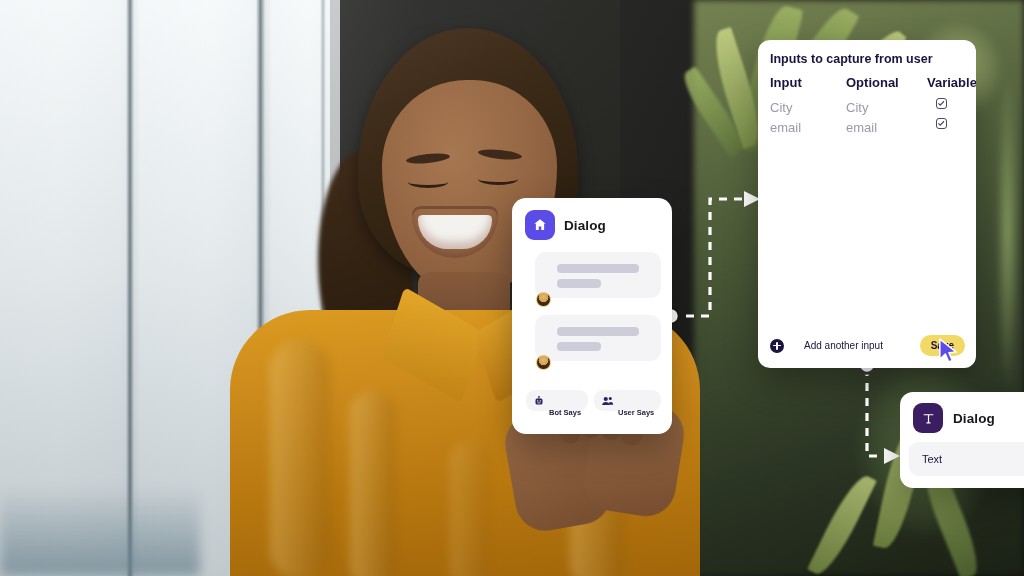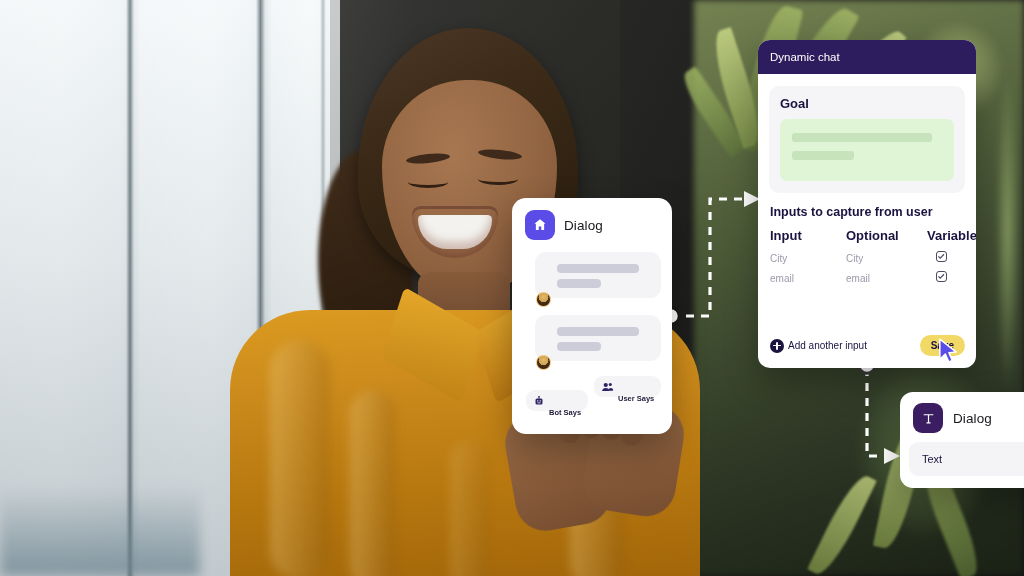--- a/index.html
+++ b/index.html
@@ -102,21 +102,21 @@
 
   
   .card{position:absolute;background:#ffffff;border-radius:14px;box-shadow:0 14px 34px rgba(0,0,0,.30);}
 
   
   #dialog-card{left:512px;top:198px;width:160px;height:236px;border-radius:14px;}
   .dlg-head{display:flex;align-items:center;gap:9px;padding:12px 0 0 13px;}
   .tile{width:30px;height:30px;border-radius:9px;display:flex;align-items:center;justify-content:center;flex:0 0 auto;}
   .tile.home{background:#5b4ce8;}
   .tile.text{background:#3b1d62;}
-  .dlg-title{font-size:13.5px;color:#17171c;letter-spacing:.1px;}
+  .dlg-title{font-size:13.5px;color:#17171c;letter-spacing:.1px;font-weight:bold;}
   .bubble{position:absolute;background:#f4f4f7;border-radius:11px;}
   .bar{position:absolute;background:#cdcdda;border-radius:4px;}
   .avatar{
     position:absolute;width:15px;height:15px;border-radius:50%;
     background:radial-gradient(circle at 50% 32%,#e8b96a 0%,#caa153 45%,#4a2d18 46%,#2d1b0e 100%);
     border:1.2px solid #f3c46a;box-sizing:border-box;
   }
   .chip{
     position:absolute;background:#f4f4f7;border-radius:9px;
     display:flex;align-items:center;gap:4px;padding:0 7px;height:21px;
@@ -127,29 +127,29 @@
   #chat-card{left:758px;top:40px;width:218px;height:328px;border-radius:12px;overflow:hidden;}
   .chat-head{height:34px;background:#2e1d5e;display:flex;align-items:center;padding-left:12px;}
   .chat-head span{color:#fff;font-size:11.5px;}
   .goal-panel{margin:12px 11px 0 11px;background:#f5f5f7;border-radius:10px;padding:10px 11px 12px 11px;}
   .goal-title{font-size:13px;font-weight:bold;color:#1b1340;margin-bottom:8px;}
   .goal-box{background:#dff5d6;border-radius:7px;height:62px;position:relative;}
   .goal-bar{position:absolute;background:#c6e3bb;border-radius:3px;}
   .sec-title{font-size:12.5px;font-weight:bold;color:#1b1340;margin:12px 0 0 12px;}
   .tbl{margin:9px 12px 0 12px;position:relative;}
   .th{font-size:13px;font-weight:bold;color:#1b1340;position:absolute;}
-  .td{font-size:10px;color:#9a99aa;position:absolute;}
+  .td{font-size:13px;color:#9a99aa;position:absolute;}
   .cbx{position:absolute;width:11px;height:11px;border:1.3px solid #4a4a63;border-radius:3px;box-sizing:border-box;}
   .cbx svg{display:block;}
   .footer-row{position:absolute;left:12px;right:11px;bottom:12px;display:flex;align-items:center;}
   .plus{width:14px;height:14px;border-radius:50%;background:#1b1340;position:relative;flex:0 0 auto;}
   .plus:before,.plus:after{content:"";position:absolute;background:#fff;border-radius:1px;}
   .plus:before{left:3px;top:6.2px;width:8px;height:1.8px;}
   .plus:after{top:3px;left:6.2px;width:1.8px;height:8px;}
-  .add-lbl{font-size:10px;color:#1b1340;margin-left:4px;}
+  .add-lbl{font-size:10px;color:#1b1340;margin-left:20px;}
   .save-btn{
     margin-left:auto;background:#f2d965;border-radius:11px;height:21px;
     display:flex;align-items:center;justify-content:center;padding:0 11px;
     font-size:10px;font-weight:bold;color:#1b1340;
   }
   .cursor{position:absolute;left:938px;top:338px;width:22px;height:26px;}
 
   
   #text-card{left:900px;top:392px;width:152px;height:96px;border-radius:13px;}
   .text-head{display:flex;align-items:center;gap:10px;padding:11px 0 0 13px;}
@@ -253,43 +253,33 @@
         <rect x="5" y="7" width="14" height="12" rx="3"></rect>
         <circle cx="12" cy="3.6" r="1.8"></circle>
           <rect x="11.2" y="4.4" width="1.6" height="3"></rect>
         <rect x="8.2" y="10.4" width="2.6" height="2.6" rx="1" fill="#ffffff"></rect>
         <rect x="13.2" y="10.4" width="2.6" height="2.6" rx="1" fill="#ffffff"></rect>
         <rect x="8.6" y="15" width="6.8" height="1.7" rx=".8" fill="#ffffff"></rect>
       </svg>
       <span>Bot Says</span>
     </div>
 
-    <div class="chip" style="left:82px;top:178px;">
+    <div class="chip" style="left:82px;top:192px;">
       <svg width="13" height="12" viewBox="0 0 26 24" fill="#2c2463">
         <circle cx="9.5" cy="8" r="4.2"></circle>
         <path d="M2.2 20.2c0-3.9 3.3-6.4 7.3-6.4s7.3 2.5 7.3 6.4z"></path>
         <circle cx="18.6" cy="7" r="3.1"></circle>
         <path d="M14.4 19.6c.3-3.6 2.4-5.6 5.3-5.6 2.8 0 4.6 2 4.6 5.6z"></path>
       </svg>
       <span>User Says</span>
     </div>
   </div>
 
   <div class="card" id="chat-card">
-    <div class="chat-head">
-      <span>Dynamic chat</span>
-    </div>
-
-    <div class="goal-panel">
-      <div class="goal-title">Goal</div>
-      <div class="goal-box">
-        <div class="goal-bar" style="left:12px;top:14px;width:140px;height:9px;"></div>
-        <div class="goal-bar" style="left:12px;top:32px;width:62px;height:9px;"></div>
-      </div>
-    </div>
+
 
     <div class="sec-title">Inputs to capture from user</div>
 
     <div class="tbl" style="height:70px;">
       <div class="th" style="left:0;top:0;">Input</div>
       <div class="th" style="left:76px;top:0;">Optional</div>
       <div class="th" style="left:157px;top:0;">Variable</div>
 
       <div>
         <div class="td" style="left:0;top:25px;">City</div>

